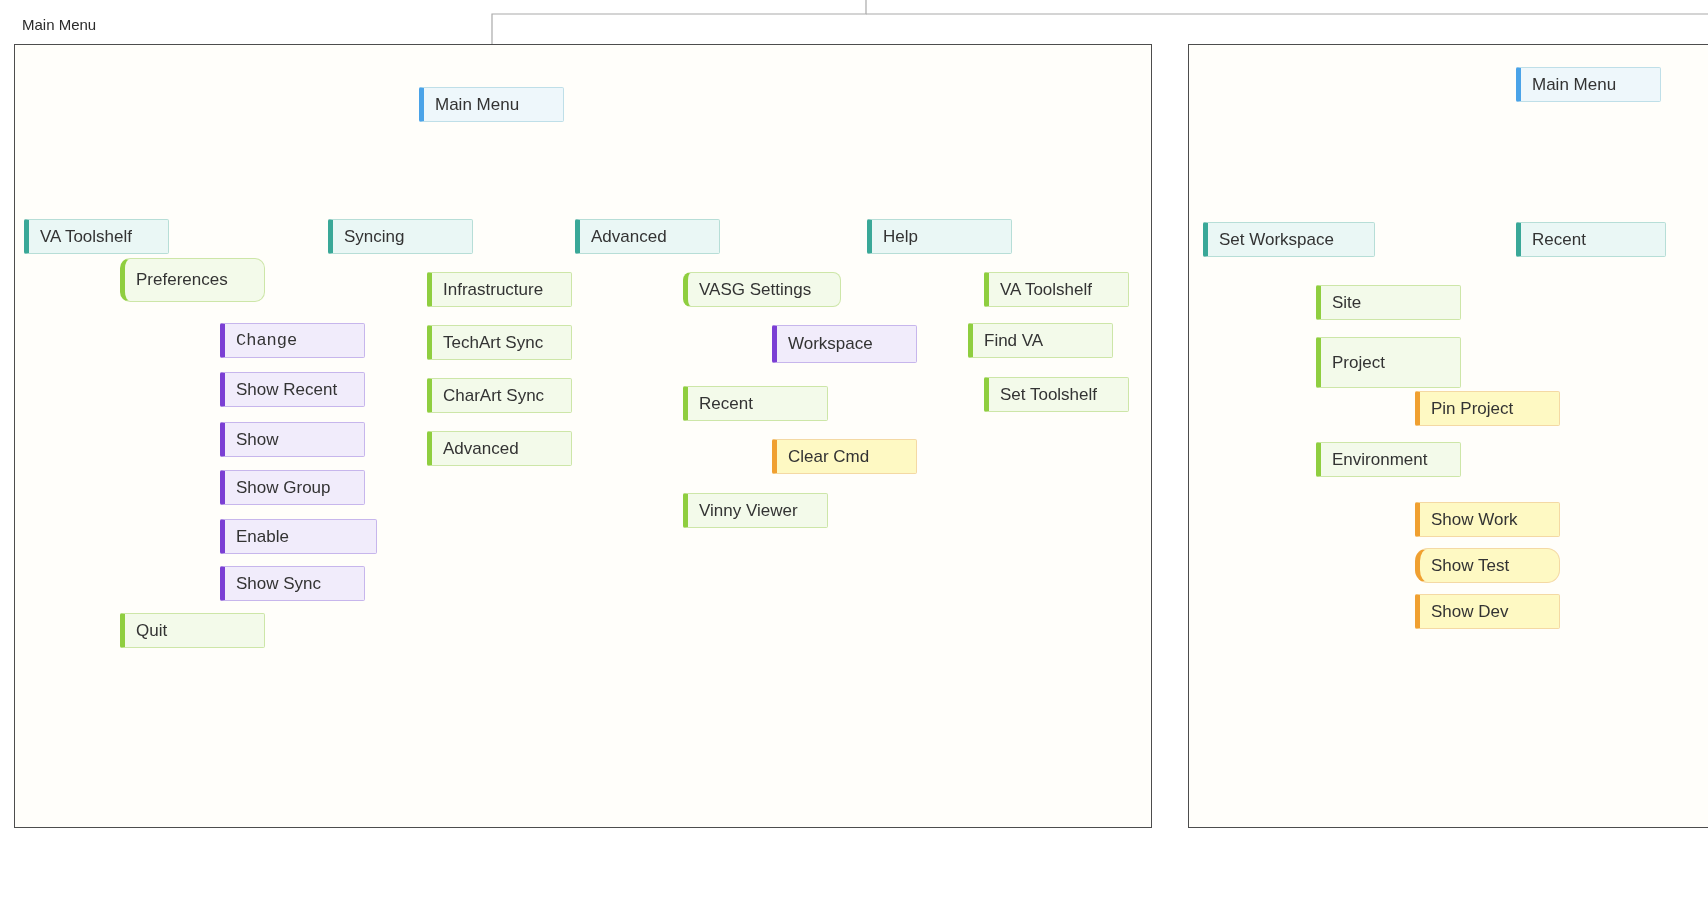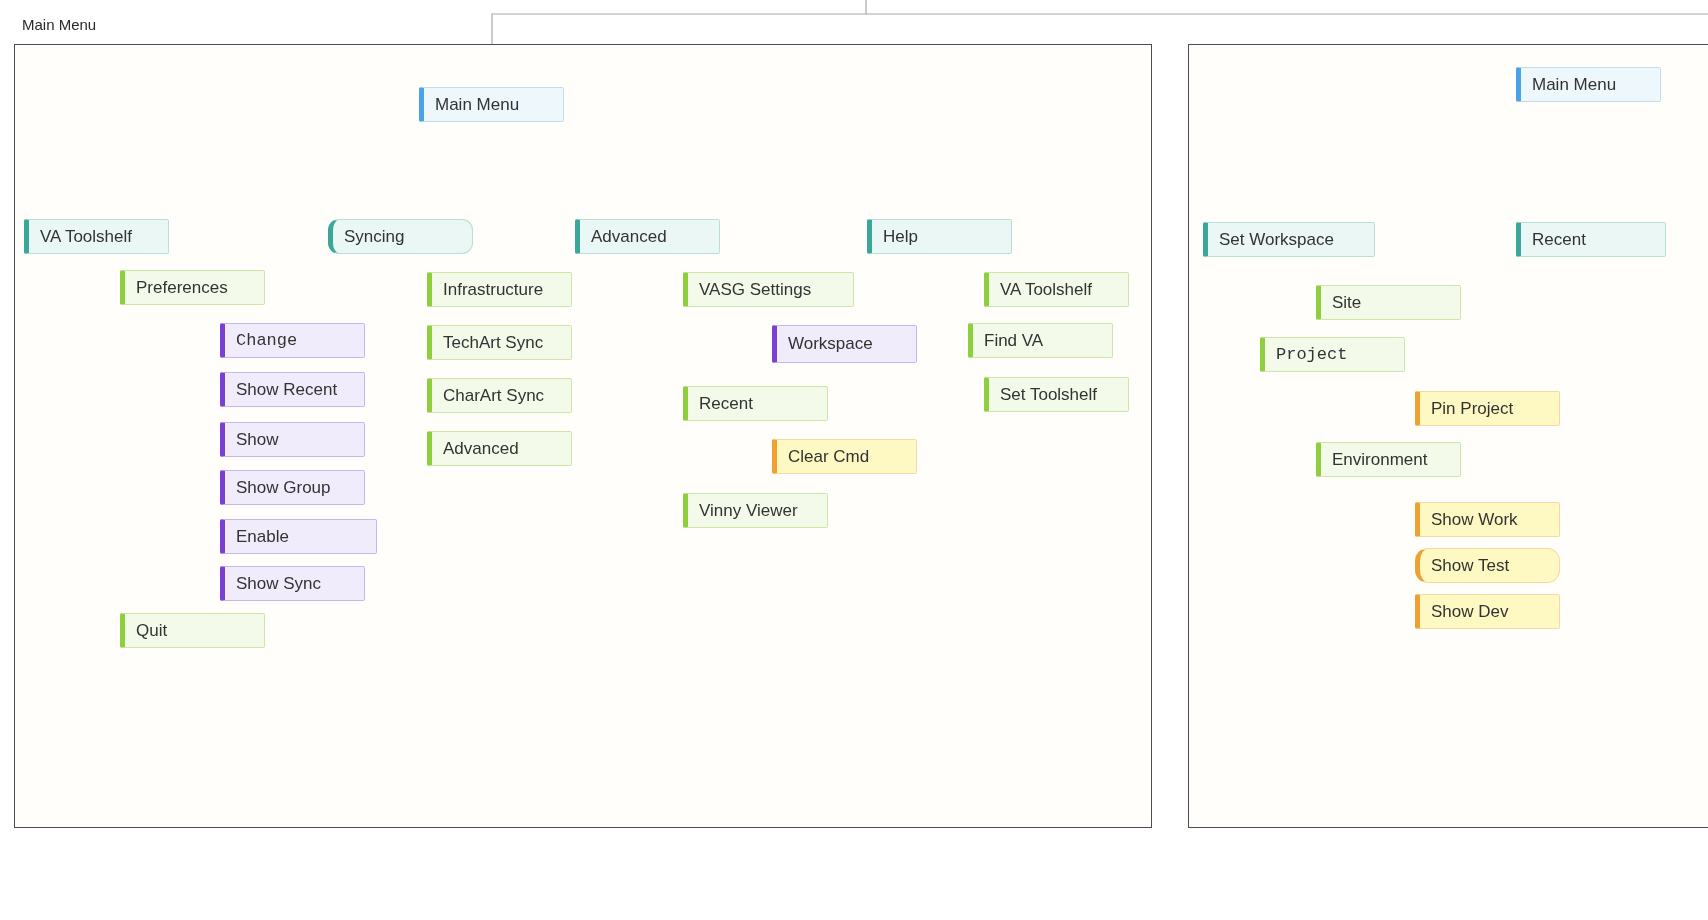--- a/index.html
+++ b/index.html
@@ -113,30 +113,30 @@
       <div class="panel-title" style="left: 22px; top: 16px;">Main Menu</div>
       <div class="panel" style="left: 1188px; top: 44px; width: 1040px; height: 784px;"></div>
     </div>
   <div id="nodes-layer">
       <div class="node lv-root" style="left: 419px; top: 87px; width: 145px; height: 35px;">
         <span>Main Menu</span>
       </div>
       <div class="node lv-teal" style="left: 24px; top: 219px; width: 145px; height: 35px;">
         <span>VA Toolshelf</span>
       </div>
-      <div class="node lv-teal" style="left: 328px; top: 219px; width: 145px; height: 35px; border-radius: 11px;">
+      <div class="node lv-teal" style="left: 328px; top: 219px; width: 145px; height: 35px;">
         <span>Syncing</span>
       </div>
       <div class="node lv-teal" style="left: 575px; top: 219px; width: 145px; height: 35px;">
         <span>Advanced</span>
       </div>
       <div class="node lv-teal" style="left: 867px; top: 219px; width: 145px; height: 35px;">
         <span>Help</span>
       </div>
-      <div class="node lv-green" style="left: 120px; top: 270px; width: 145px; height: 35px;">
+      <div class="node lv-green" style="left: 120px; top: 258px; width: 145px; height: 44px; border-radius: 10px;">
         <span>Preferences</span>
       </div>
       <div class="node lv-green" style="left: 120px; top: 613px; width: 145px; height: 35px;">
         <span>Quit</span>
       </div>
       <div class="node lv-purple" style="left: 220px; top: 323px; width: 145px; height: 35px; font-family: Liberation Mono, monospace;">
         <span>Change</span>
       </div>
       <div class="node lv-purple" style="left: 220px; top: 372px; width: 145px; height: 35px;">
         <span>Show Recent</span>
@@ -158,21 +158,21 @@
       </div>
       <div class="node lv-green" style="left: 427px; top: 325px; width: 145px; height: 35px;">
         <span>TechArt Sync</span>
       </div>
       <div class="node lv-green" style="left: 427px; top: 378px; width: 145px; height: 35px;">
         <span>CharArt Sync</span>
       </div>
       <div class="node lv-green" style="left: 427px; top: 431px; width: 145px; height: 35px;">
         <span>Advanced</span>
       </div>
-      <div class="node lv-green" style="left: 683px; top: 272px; width: 171px; height: 35px;">
+      <div class="node lv-green" style="left: 683px; top: 272px; width: 158px; height: 35px; border-radius: 8px;">
         <span>VASG Settings</span>
       </div>
       <div class="node lv-purple" style="left: 772px; top: 325px; width: 145px; height: 38px;">
         <span>Workspace</span>
       </div>
       <div class="node lv-green" style="left: 683px; top: 386px; width: 145px; height: 35px;">
         <span>Recent</span>
       </div>
       <div class="node lv-orange" style="left: 772px; top: 439px; width: 145px; height: 35px;">
         <span>Clear Cmd</span>
@@ -194,21 +194,21 @@
       </div>
       <div class="node lv-teal" style="left: 1203px; top: 222px; width: 172px; height: 35px;">
         <span>Set Workspace</span>
       </div>
       <div class="node lv-teal" style="left: 1516px; top: 222px; width: 150px; height: 35px;">
         <span>Recent</span>
       </div>
       <div class="node lv-green" style="left: 1316px; top: 285px; width: 145px; height: 35px;">
         <span>Site</span>
       </div>
-      <div class="node lv-green" style="left: 1260px; top: 337px; width: 145px; height: 35px; font-family: Liberation Mono, monospace;">
+      <div class="node lv-green" style="left: 1316px; top: 337px; width: 145px; height: 51px;">
         <span>Project</span>
       </div>
       <div class="node lv-orange" style="left: 1415px; top: 391px; width: 145px; height: 35px;">
         <span>Pin Project</span>
       </div>
       <div class="node lv-green" style="left: 1316px; top: 442px; width: 145px; height: 35px;">
         <span>Environment</span>
       </div>
       <div class="node lv-orange" style="left: 1415px; top: 502px; width: 145px; height: 35px;">
         <span>Show Work</span>

